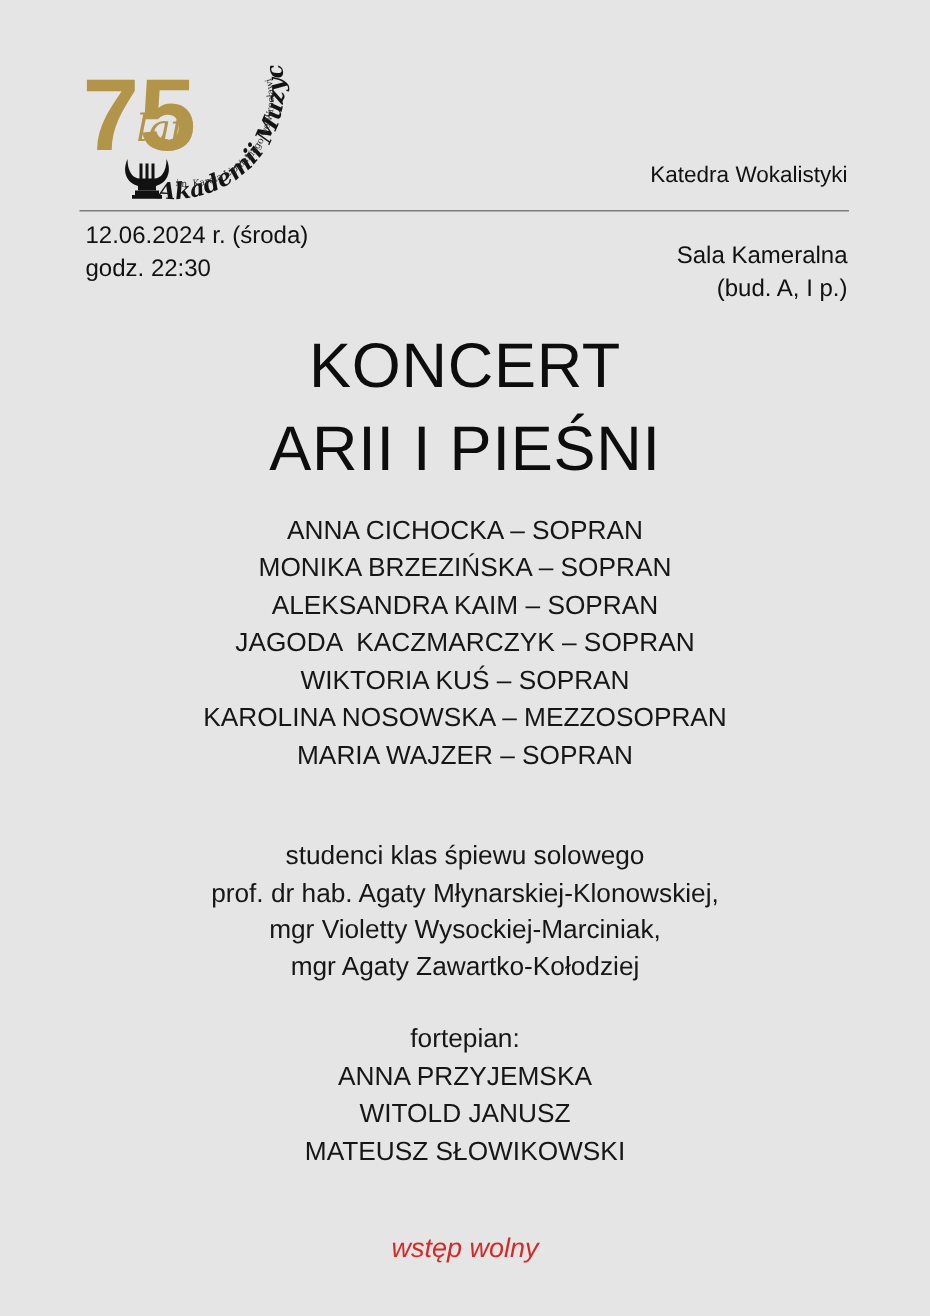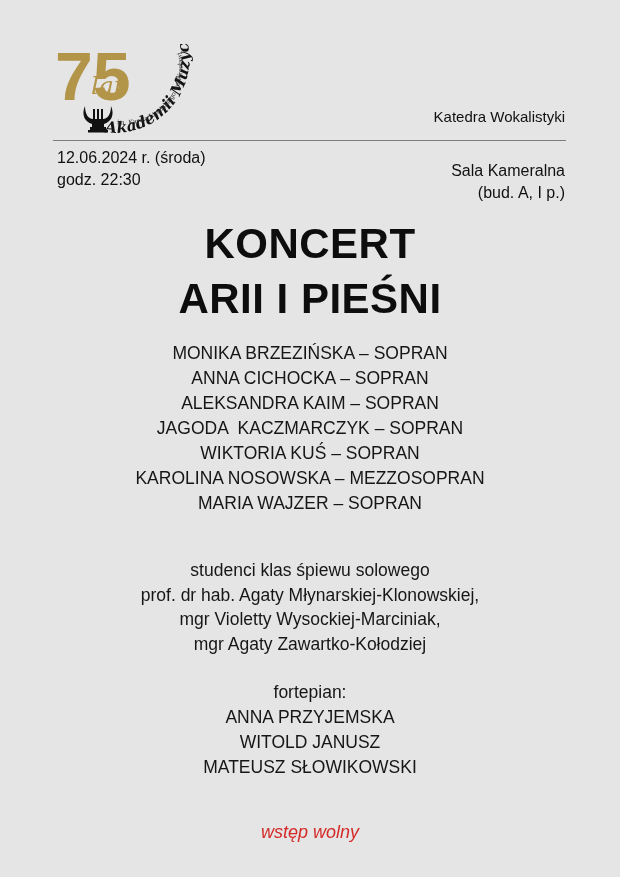--- a/index.html
+++ b/index.html
@@ -27,21 +27,21 @@
     font-size:16px; line-height:21.5px; color:#111;
   }
   .venue {
     position:absolute; right:55px; top:160px;
     font-size:16px; line-height:21.5px; text-align:right; color:#111;
   }
 
   
   .title {
     position:absolute; left:0; right:0; top:216px;
-    text-align:center; font-weight:bold;
+    text-align:center; font-weight:normal;
     font-size:42px; line-height:55px;
     letter-spacing:0.5px; color:#0d0d0d;
   }
 
   
   .performers {
     position:absolute; left:0; right:0; top:341px;
     text-align:center; font-size:17.5px; line-height:25px; color:#161616;
   }
   .performers div { white-space:pre; }
@@ -105,22 +105,22 @@
     <div>Sala Kameralna</div>
     <div>(bud. A, I p.)</div>
   </div>
 
   <div class="title">
     <div>KONCERT</div>
     <div>ARII I PIEŚNI</div>
   </div>
 
   <div class="performers">
+    <div>ANNA CICHOCKA – SOPRAN</div>
     <div>MONIKA BRZEZIŃSKA – SOPRAN</div>
-    <div>ANNA CICHOCKA – SOPRAN</div>
     <div>ALEKSANDRA KAIM – SOPRAN</div>
     <div>JAGODA  KACZMARCZYK – SOPRAN</div>
     <div>WIKTORIA KUŚ – SOPRAN</div>
     <div>KAROLINA NOSOWSKA – MEZZOSOPRAN</div>
     <div>MARIA WAJZER – SOPRAN</div>
   </div>
 
   <div class="credits">
     <div>studenci klas śpiewu solowego</div>
     <div>prof. dr hab. Agaty Młynarskiej-Klonowskiej,</div>

